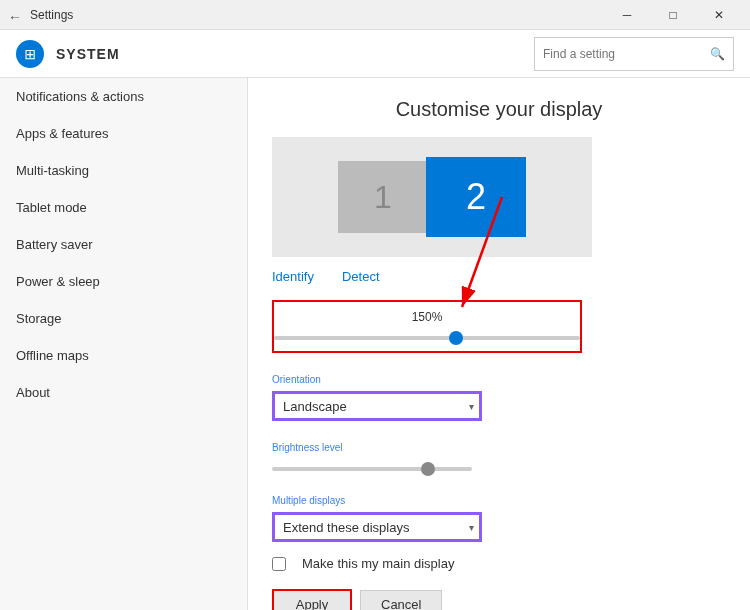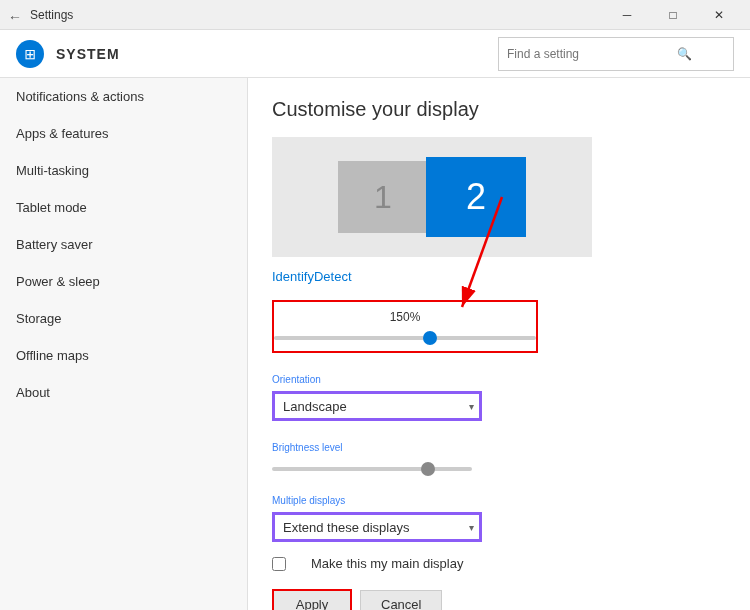--- a/index.html
+++ b/index.html
@@ -30,40 +30,40 @@
     .app-header-left { display: flex; align-items: center; gap: 12px; }
     .system-icon {
       width: 28px; height: 28px; background: #0078d7;
       border-radius: 50%; display: flex; align-items: center; justify-content: center;
       color: #fff; font-size: 14px;
     }
     .app-title { font-size: 14px; font-weight: 600; color: #333; letter-spacing: 1px; }
     .search-box {
       display: flex; align-items: center;
       border: 1px solid #ccc; background: #fff;
-      height: 28px; width: 236px; padding: 16px 8px;
+      height: 28px; width: 200px; padding: 16px 8px;
     }
     .search-input {
       border: none; outline: none; font-size: 12px; width: 170px; color: #333;
     }
     .search-icon { color: #666; font-size: 12px; }
 
     
     .main-layout { display: flex; height: calc(610px - 78px); }
 
     
     .sidebar { width: 248px; background: #f7f7f7; border-right: 1px solid #e0e0e0; overflow-y: auto; }
     .sidebar-item {
       padding: 11px 16px; cursor: pointer; font-size: 13px; color: #333;
     }
     .sidebar-item.active { background: #0078d7; color: #fff; }
 
     
     .content { flex: 1; padding: 20px 24px; overflow-y: auto; background: #fff; }
-    .page-title { font-size: 20px; font-weight: 300; color: #333; margin-bottom: 16px; }
+    .page-title { font-size: 20px; font-weight: 300; color: #333; margin-bottom: 16px; text-align: center; }
 
     
     .display-preview {
       background: #e8e8e8; width: 320px; height: 120px;
       display: flex; align-items: center; justify-content: center;
       margin-bottom: 12px; position: relative;
     }
     .monitor-1 {
       width: 90px; height: 72px; background: #bbb;
       display: flex; align-items: center; justify-content: center;
@@ -71,27 +71,27 @@
       margin-right: -2px; position: relative; z-index: 1;
     }
     .monitor-2 {
       width: 100px; height: 80px; background: #0078d7;
       display: flex; align-items: center; justify-content: center;
       font-size: 36px; color: #fff; font-weight: 300;
       position: relative; z-index: 2;
     }
 
     
-    .identify-detect { display: flex; gap: 0; margin-bottom: 16px; }
+    .identify-detect { display: flex; gap: 28px; margin-bottom: 16px; }
     .link-btn { color: #0078d7; cursor: pointer; font-size: 13px; background: none; border: none; padding: 0; }
 
     
     .highlight-section {
       border: 2px solid #e00; padding: 8px 0; margin-bottom: 12px;
-      background: #fff; width: 266px; position: relative;
+      background: #fff; width: 310px; position: relative;
     }
     .scale-label { font-size: 12px; text-align: center; color: #333; margin-bottom: 4px; }
     .scale-desc { font-size: 12px; color: #333; margin-bottom: 8px; }
     .slider-container { width: 100%; }
     .slider {
       width: 100%; height: 4px; background: #ccc; appearance: none;
       outline: none; cursor: pointer; border-radius: 2px;
     }
     .slider::-webkit-slider-thumb {
       appearance: none; width: 14px; height: 14px; border-radius: 50%;
@@ -116,21 +116,21 @@
     .brightness-slider {
       width: 200px; height: 4px; background: #ccc; appearance: none;
       outline: none; cursor: pointer; border-radius: 2px; margin-top: 8px;
     }
     .brightness-slider::-webkit-slider-thumb {
       appearance: none; width: 14px; height: 14px; border-radius: 50%;
       background: #888; cursor: pointer;
     }
 
     
-    .checkbox-row { display: flex; align-items: center; gap: 25px; margin-top: 14px; }
+    .checkbox-row { display: flex; align-items: center; gap: 16px; margin-top: 14px; }
     .checkbox-input { width: 14px; height: 14px; cursor: pointer; border: 1px solid #999; }
     .checkbox-label { font-size: 13px; color: #333; }
 
     
     .button-row { display: flex; gap: 8px; margin-top: 18px; align-items: center; }
     .btn-apply {
       background: #e8e8e8; border: 2px solid #e00;
       padding: 6px 20px; font-size: 13px; cursor: pointer; color: #333;
       min-width: 80px;
     }

